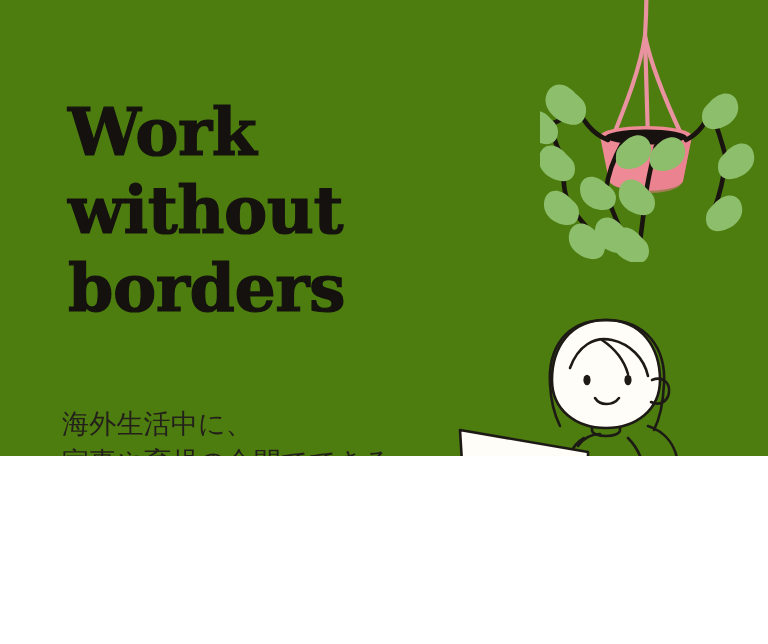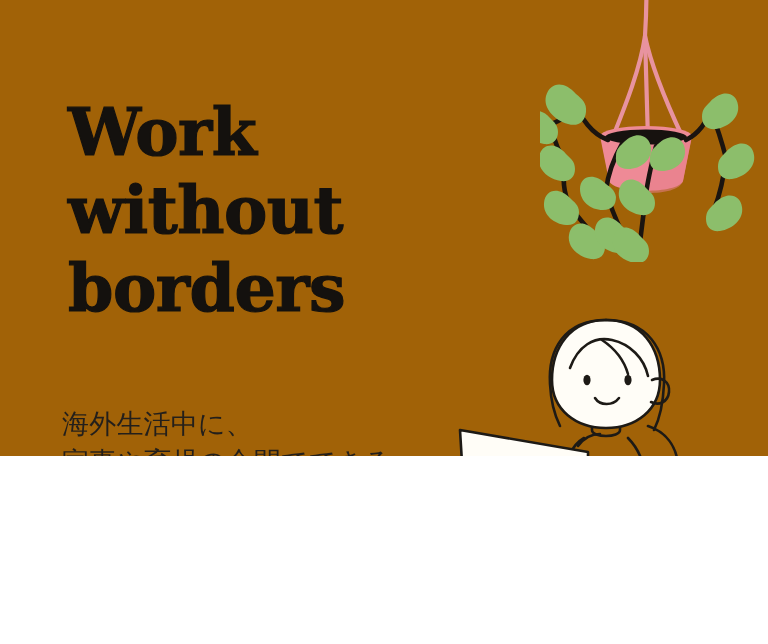--- a/index.html
+++ b/index.html
@@ -8,21 +8,21 @@
     background: #ffffff;
   }
   body {
     font-family: "Liberation Sans", sans-serif;
   }
   #poster {
     position: relative;
     width: 768px;
     height: 456px;
     overflow: hidden;
-    background: #a16207;
+    background: #4d7c0f;
   }
 
   
   .headline {
     position: absolute;
     left: 68px;
     top: 49px;
     width: 470px;
     font-family: "DejaVu Serif", "Liberation Serif", serif;
     font-weight: 700;

